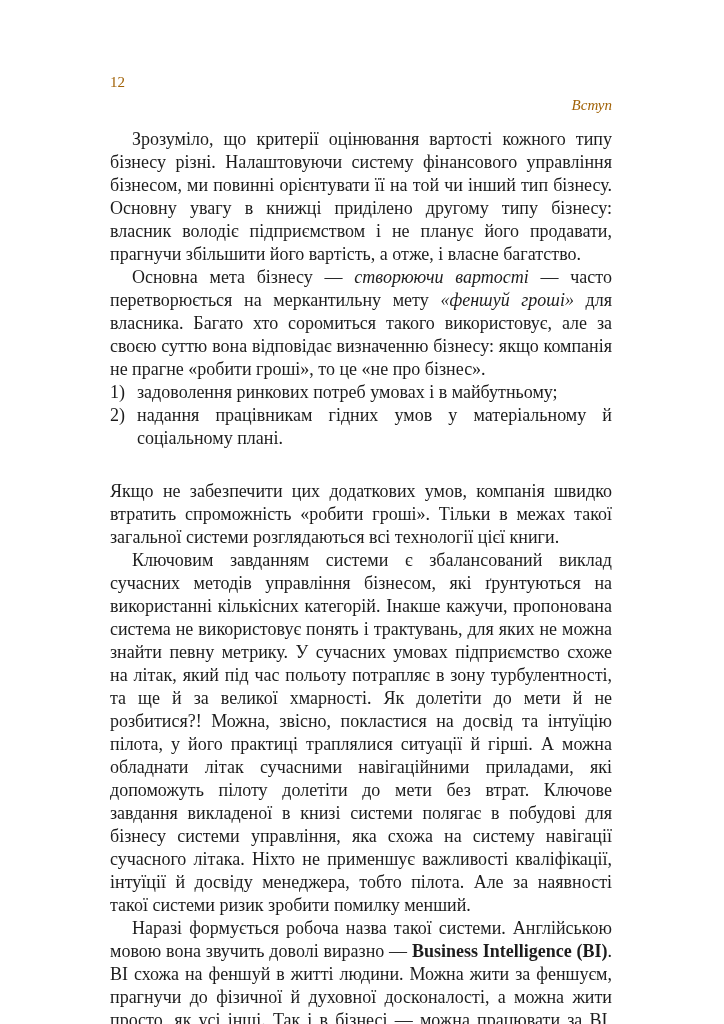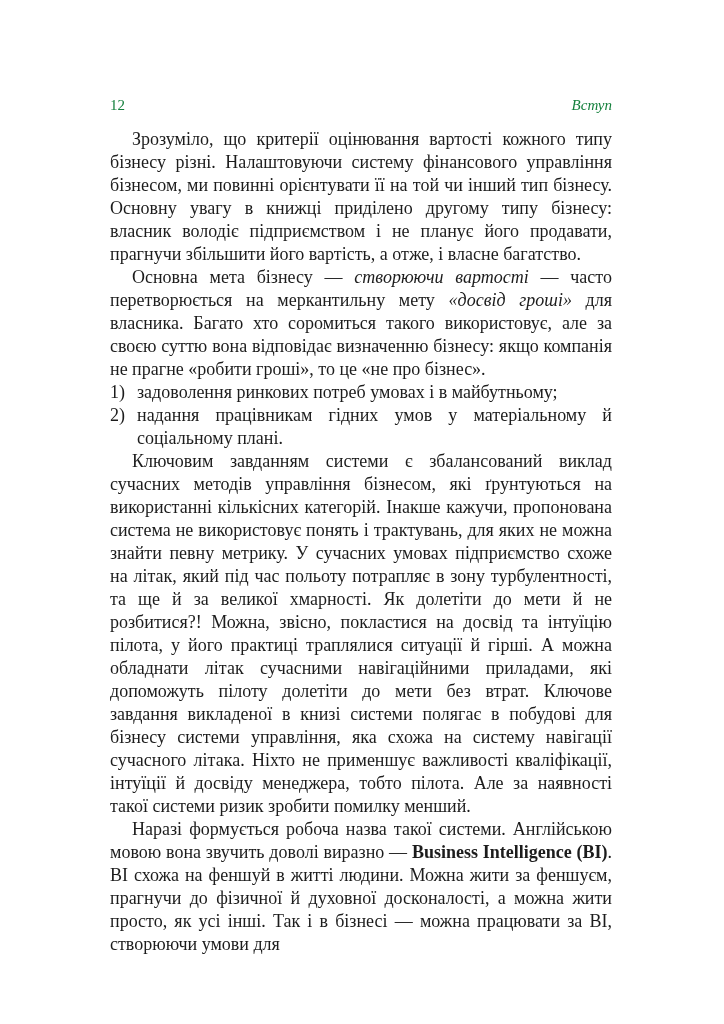--- a/index.html
+++ b/index.html
@@ -11,23 +11,23 @@
     background: #ffffff;
     box-sizing: border-box;
     padding: 50px 112px 40px 110px;
     font-family: "Liberation Serif", "DejaVu Serif", serif;
     color: #1c1c1c;
     overflow: hidden;
   }
   .page-header {
     display: flex;
     justify-content: space-between;
-    align-items: flex-end;
+    align-items: center;
     font-size: 15px;
-    color: #15803d;
+    color: #a16207;
     margin-bottom: 14px;
   }
   .page-header .chapter { font-style: italic; margin-top: 47px; }
   .page-body {
     font-size: 18px;
     line-height: 23px;
     text-align: justify;
   }
   .page-body p { margin: 0; }
   .page-body p.indent { text-indent: 22px; }
@@ -49,19 +49,20 @@
 </head>
 <body>
 
 <div class="page">
   <div class="page-header">
     <span class="pagenum">12</span>
     <span class="chapter">Вступ</span>
   </div>
   <div class="page-body">
       <p class="indent"><span>Зрозуміло, що критерії оцінювання вартості кожного типу бізнесу різні. Налаштовуючи систему фінансового управління бізнесом, ми повинні орієнтувати її на той чи інший тип бізнесу. Основну увагу в книжці приділено другому типу бізнесу: власник володіє підприємством і не планує його продавати, прагнучи збільшити його вартість, а отже, і власне багатство.</span></p>
-      <p class="indent"><span>Основна мета бізнесу — </span><span class="i">створюючи вартості</span><span> — часто перетворюється на меркантильну мету </span><span class="i">«досвід гроші»</span><span> для власника. Багато хто соромиться такого використовує, але за своєю суттю вона відповідає визначенню бізнесу: якщо компанія не прагне «робити гроші», то це «не про бізнес».</span></p>
+      <p class="indent"><span>Основна мета бізнесу — </span><span class="i">створюючи вартості</span><span> — часто перетворюється на меркантильну мету </span><span class="i">«феншуй гроші»</span><span> для власника. Багато хто соромиться такого використовує, але за своєю суттю вона відповідає визначенню бізнесу: якщо компанія не прагне «робити гроші», то це «не про бізнес».</span></p>
       <div class="list-item"><span class="marker">1)</span><span>задоволення ринкових потреб умовах і в майбутньому;</span></div>
       <div class="list-item"><span class="marker">2)</span><span>надання працівникам гідних умов у матеріальному й соціальному плані.</span></div>
+      <p class="plain gap-before"><span>Якщо не забезпечити цих додаткових умов, компанія швидко втратить спроможність «робити гроші». Тільки в межах такої загальної системи розглядаються всі технології цієї книги.</span></p>
       <p class="indent"><span>Ключовим завданням системи є збалансований виклад сучасних методів управління бізнесом, які ґрунтуються на використанні кількісних категорій. Інакше кажучи, пропонована система не використовує понять і трактувань, для яких не можна знайти певну метрику. У сучасних умовах підприємство схоже на літак, який під час польоту потрапляє в зону турбулентності, та ще й за великої хмарності. Як долетіти до мети й не розбитися?! Можна, звісно, покластися на досвід та інтуїцію пілота, у його практиці траплялися ситуації й гірші. А можна обладнати літак сучасними навігаційними приладами, які допоможуть пілоту долетіти до мети без втрат. Ключове завдання викладеної в книзі системи полягає в побудові для бізнесу системи управління, яка схожа на систему навігації сучасного літака. Ніхто не применшує важливості кваліфікації, інтуїції й досвіду менеджера, тобто пілота. Але за наявності такої системи ризик зробити помилку менший.</span></p>
       <p class="indent"><span>Наразі формується робоча назва такої системи. Англійською мовою вона звучить доволі виразно — </span><span class="b">Business Intelligence (BI)</span><span>. BI схожа на феншуй в житті людини. Можна жити за феншуєм, прагнучи до фізичної й духовної досконалості, а можна жити просто, як усі інші. Так і в бізнесі — можна працювати за BI, створюючи умови для</span></p>
     </div>
 </div>
 
 </body></html>

